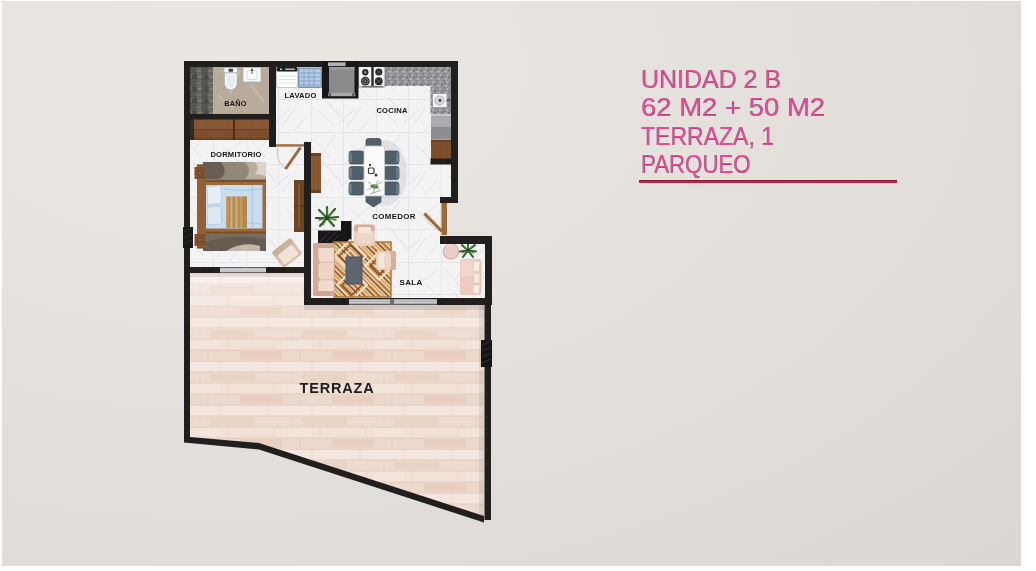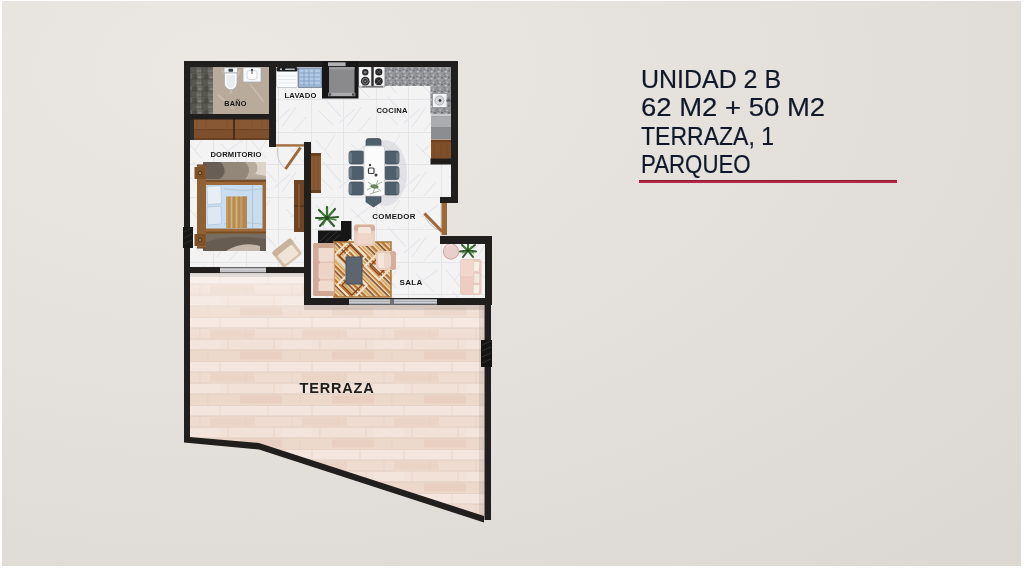--- a/index.html
+++ b/index.html
@@ -1,20 +1,20 @@
 <!DOCTYPE html>
 <html><head>
 <meta charset="utf-8">
 <style>
   html,body{margin:0;padding:0;} *{-webkit-font-smoothing:antialiased;}
   body{width:1036px;height:571px;background:#ffffff;font-family:"Liberation Sans", sans-serif;overflow:hidden;-webkit-font-smoothing:antialiased;}
   #slide{position:absolute;left:2px;top:1px;width:1019px;height:565px;
     background:radial-gradient(120% 130% at 22% 12%, #ebe8e3 0%, #e4e1dc 45%, #dad6d2 100%);}
   #plan{position:absolute;left:0;top:0;transform:translateZ(0);}
-  .txt{position:absolute;left:640.5px;top:64.5px;font-size:26px;line-height:28.6px;color:#0f172a;font-weight:400;-webkit-text-stroke:0.2px #232327;}
+  .txt{position:absolute;left:640.5px;top:64.5px;font-size:26px;line-height:28.6px;color:#ec4899;font-weight:400;-webkit-text-stroke:0.2px #232327;}
   .txt span{display:inline-block;transform-origin:0 50%;white-space:nowrap;}
 </style>
 </head>
 <body>
 
 <div id="slide"></div>
 
 <svg id="plan" width="1036" height="571" viewBox="0 0 1036 571">
 <defs>
   <pattern id="marble" width="65" height="65" patternUnits="userSpaceOnUse" x="181" y="67">

